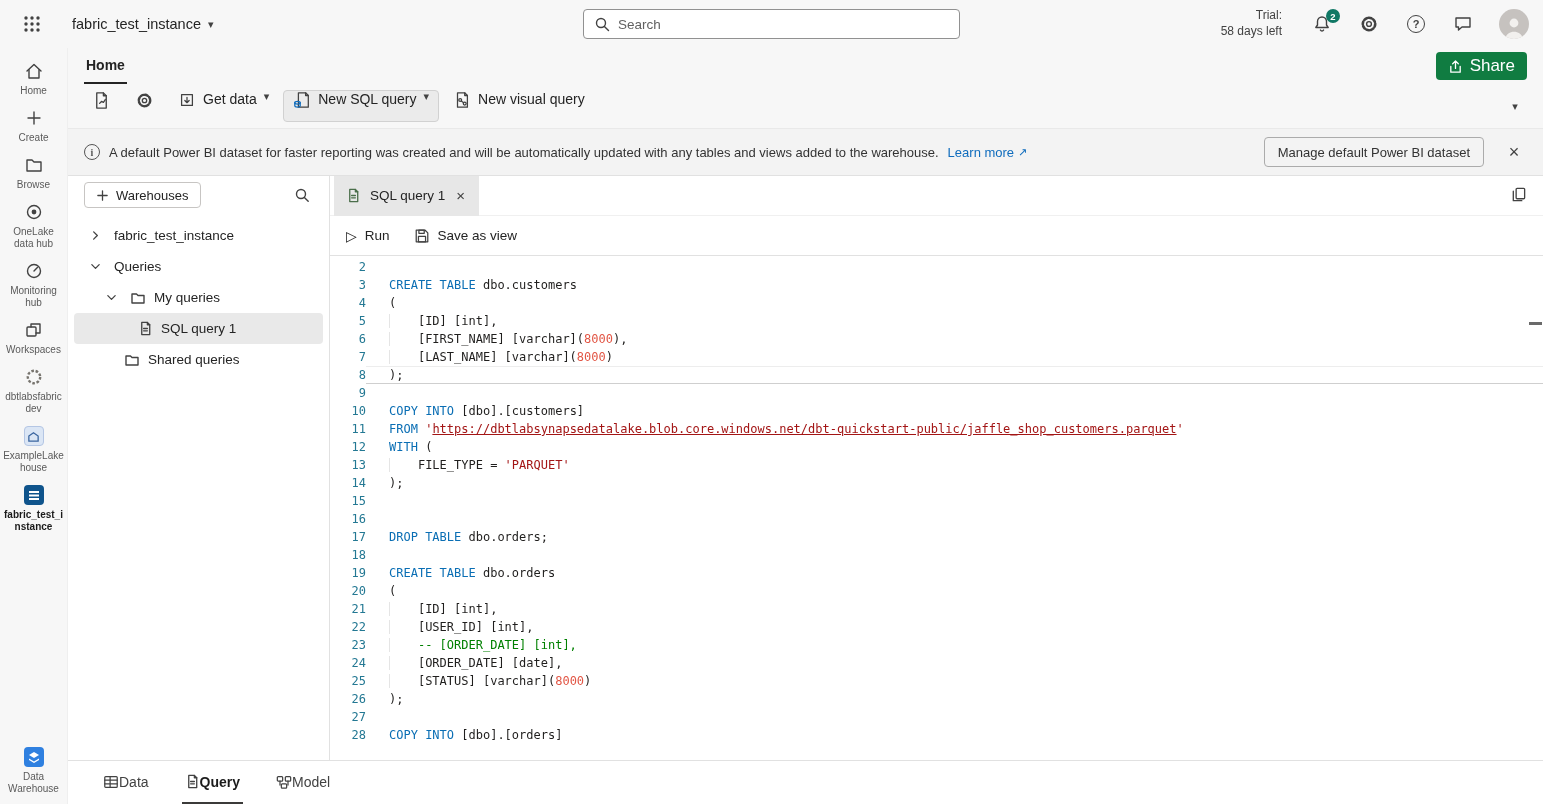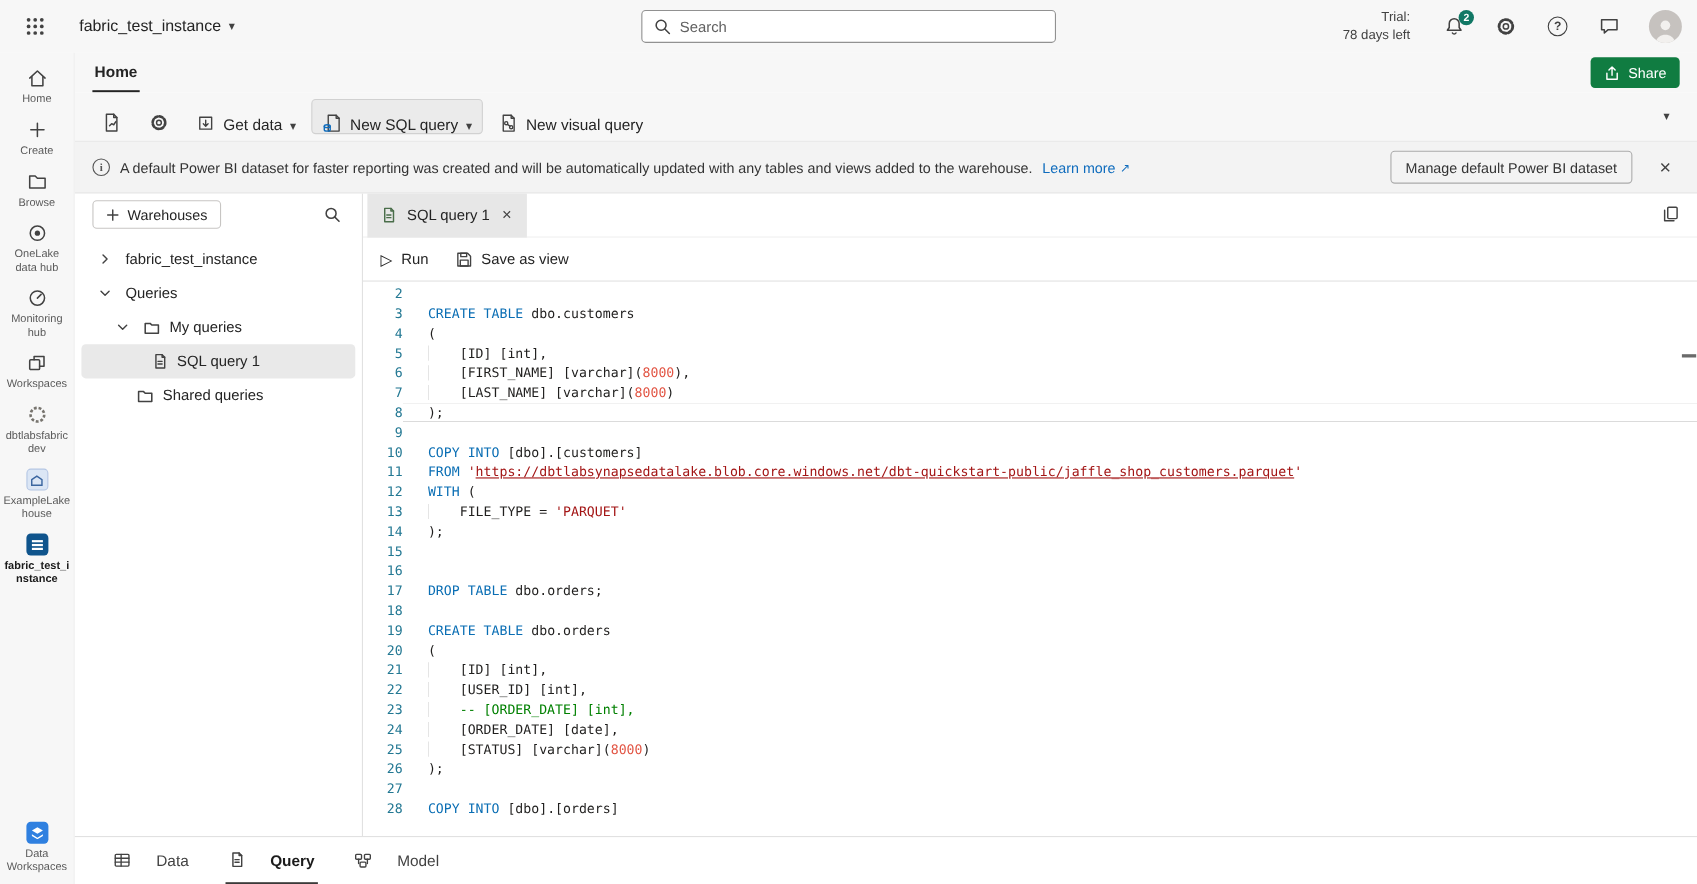--- a/index.html
+++ b/index.html
@@ -23,25 +23,25 @@
   .topright { position:absolute; right:14px; top:0; height:48px; display:flex; align-items:center; gap:25px; }
   .trial { text-align:right; font-size:12px; color:#424242; line-height:1.3; margin-right:4px; }
   .topicon { position:relative; width:22px; height:22px; display:flex; align-items:center; justify-content:center; cursor:pointer; }
   .badge { position:absolute; top:-4px; right:-7px; min-width:14px; height:14px; border-radius:8px; background:var(--c-badge,#117865); color:#fff; font-size:9.5px; font-weight:700; display:flex; align-items:center; justify-content:center; padding:0 3px; }
   .qmark { width:18px; height:18px; border:1.4px solid #424242; border-radius:50%; display:flex; align-items:center; justify-content:center; font-size:11px; font-weight:700; color:#424242; }
   .avatar { width:30px; height:30px; border-radius:50%; background:#c6c2bf; display:flex; align-items:flex-end; justify-content:center; overflow:hidden; cursor:pointer; }
 
   
   .tabsrow { position:absolute; left:68px; right:0; top:48px; height:36px; background:#f7f7f7; display:flex; align-items:center; padding:0 16px; }
   .hometab { height:100%; display:flex; align-items:center; padding:0 2px; border-bottom:2px solid #242424; font-weight:700; font-size:14px; cursor:pointer; }
-  .sharebtn { margin-left:auto; height:28px; display:flex; align-items:center; gap:7px; padding:0 12px; border-radius:4px; background:var(--c-share_button,#107c41); color:#fff; font-size:13px; cursor:pointer; }
+  .sharebtn { margin-left:auto; height:28px; display:flex; align-items:center; gap:7px; padding:0 12px; border-radius:4px; background:var(--c-share_button,#107c41); color:#fff; font-size:17px; cursor:pointer; }
   .sharebtn .ic { stroke:#fff; }
 
   .toolbar { position:absolute; left:68px; right:0; top:84px; height:44px; background:#f7f7f7; display:flex; align-items:center; padding:0 14px; gap:4px; }
-  .tbtn { display:flex; align-items:flex-end; gap:7px; height:32px; padding:0 9px; border:1px solid transparent; border-radius:4px; font-size:14px; cursor:pointer; }
+  .tbtn { display:flex; align-items:flex-start; gap:7px; height:32px; padding:0 9px; border:1px solid transparent; border-radius:4px; font-size:14px; cursor:pointer; }
   .tbtn.pressed { background:#ebebeb; border-color:#d1d1d1; }
   .ribchev { margin-left:auto; width:28px; height:28px; display:flex; align-items:center; justify-content:center; cursor:pointer; color:#424242; }
 
   
   .banner { position:absolute; left:68px; right:0; top:128px; height:48px; background:#f3f3f3; border-top:1px solid #e9e9e9; border-bottom:1px solid #e1e1e1; display:flex; align-items:center; padding:0 16px; gap:9px; font-size:13px; color:#333; }
   .infoi { width:16px; height:16px; border:1.3px solid #555; border-radius:50%; display:flex; align-items:center; justify-content:center; font-size:10px; font-weight:700; color:#555; font-family:"Liberation Serif",serif; flex:none; }
   .learnmore { color:var(--c-accent,#0f6cbd); display:flex; align-items:center; gap:4px; cursor:pointer; }
   .extlink { font-size:11px; }
   .managebtn { margin-left:auto; height:30px; display:flex; align-items:center; padding:0 13px; border:1px solid #ababab; border-radius:4px; background:transparent; font-size:13px; cursor:pointer; white-space:nowrap; }
   .bclose { width:26px; height:26px; margin-left:8px; display:flex; align-items:center; justify-content:center; font-size:18px; color:#424242; cursor:pointer; }
@@ -90,21 +90,21 @@
   .tok-str { color:var(--c-string,#a31515); }
   .tok-url { color:var(--c-string,#a31515); text-decoration:underline; }
   .tok-num { color:var(--c-number,#e25544); }
   .tok-com { color:var(--c-comment,#008000); }
   .tok-ind { box-shadow:inset 1px 0 0 #e5e5e5; }
   .code-line.current .lc { box-shadow:inset 0 -1px 0 #cfcfcf, inset 0 1px 0 #ededed; }
   .ovmark { position:absolute; right:1px; top:66px; width:13px; height:3px; background:#6a6a6a; }
 
   
   .bottombar { position:absolute; left:68px; right:0; bottom:0; height:44px; background:#fff; border-top:1px solid #e1e1e1; display:flex; align-items:stretch; gap:30px; padding-left:32px; }
-  .bbtab { display:flex; align-items:center; gap:23px; border-bottom:2px solid transparent; padding:0 3px; font-size:14px; color:#424242; cursor:pointer; }
+  .bbtab { display:flex; align-items:center; gap:0; border-bottom:2px solid transparent; padding:0 3px; font-size:14px; color:#424242; cursor:pointer; }
   .bbtab.active { border-bottom-color:#3b3a39; color:#1b1b1b; font-weight:700; }
 </style>
 </head>
 <body style="--c-accent: #0f6cbd; --c-share_button: #107c41; --c-badge: #117865; --c-keyword: #0a6eb4; --c-string: #a31515; --c-number: #e25544; --c-comment: #008000; --c-line_number: #237893; --c-selection_bg: #e9e9e9;">
 
 <div class="topbar">
   <div class="waffle">
     <svg width="20" height="20" viewBox="0 0 20 20" fill="#424242">
       <circle cx="4" cy="4" r="1.7"></circle>
         <circle cx="10" cy="4" r="1.7"></circle>
@@ -124,21 +124,21 @@
   <div class="searchbox">
     <svg class="ic" width="16" height="16" viewBox="0 0 16 16">
       <circle cx="7" cy="7" r="4.5"></circle>
         <path d="M10.4 10.4L14.5 14.5"></path>
     </svg>
     <input type="text" placeholder="Search" style="">
   </div>
   <div class="topright">
     <div class="trial">
       <div>Trial:</div>
-      <div>78 days left</div>
+      <div>58 days left</div>
     </div>
     <div class="topicon">
       <svg class="ic" width="20" height="20" viewBox="0 0 20 20">
         <path d="M10 3a4.5 4.5 0 0 0-4.5 4.5V11l-1.7 2.5h12.4L14.5 11V7.5A4.5 4.5 0 0 0 10 3z"></path>
         <path d="M8.4 16a1.8 1.8 0 0 0 3.2 0"></path>
       </svg>
       <span class="badge">2</span>
     </div>
     <div class="topicon">
       <svg class="ic" width="20" height="20" viewBox="0 0 20 20">
@@ -302,21 +302,21 @@
     </span>
     <span>fabric_test_instance</span>
   </div>
   <div class="ritem rbottom">
     <span class="tile tile-dw">
       <svg width="12" height="12" viewBox="0 0 12 12" fill="#fff">
         <path d="M6 1l5 3-5 3-5-3z"></path>
           <path d="M1 7.5l5 3 5-3v1.5l-5 3-5-3z"></path>
       </svg>
     </span>
-    <span>Data Workspaces</span>
+    <span>Data Warehouse</span>
   </div>
 </div>
 
 <div class="explorer">
   <div class="exp-tools">
     <div class="whbtn">
       <svg class="ic" width="13" height="13" viewBox="0 0 14 14">
         <path d="M7 2v10M2 7h10"></path>
       </svg>
       <span>Warehouses</span>

